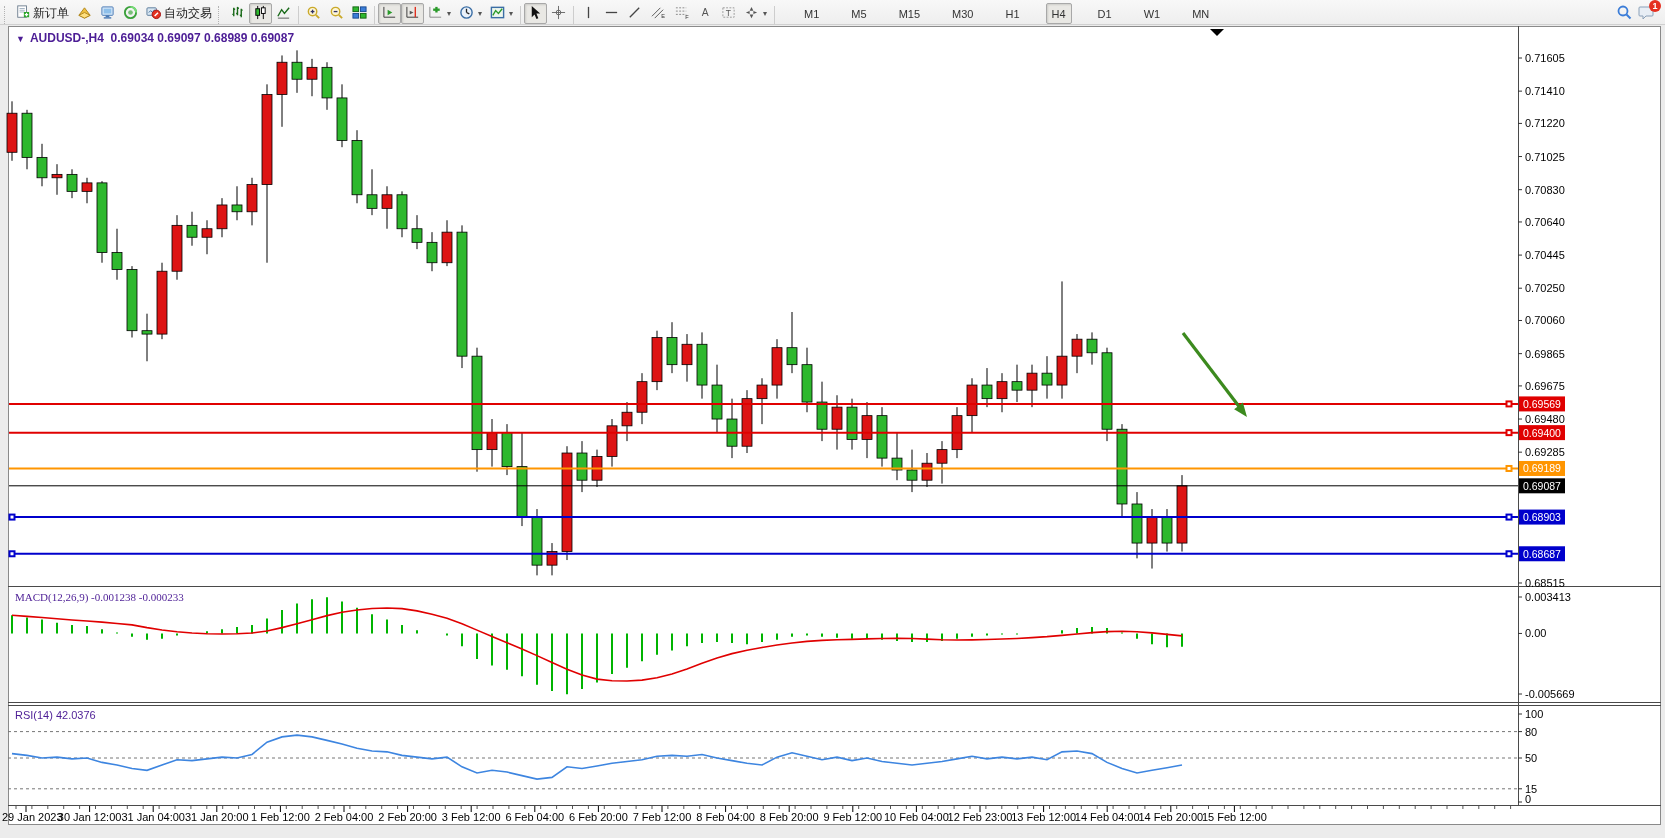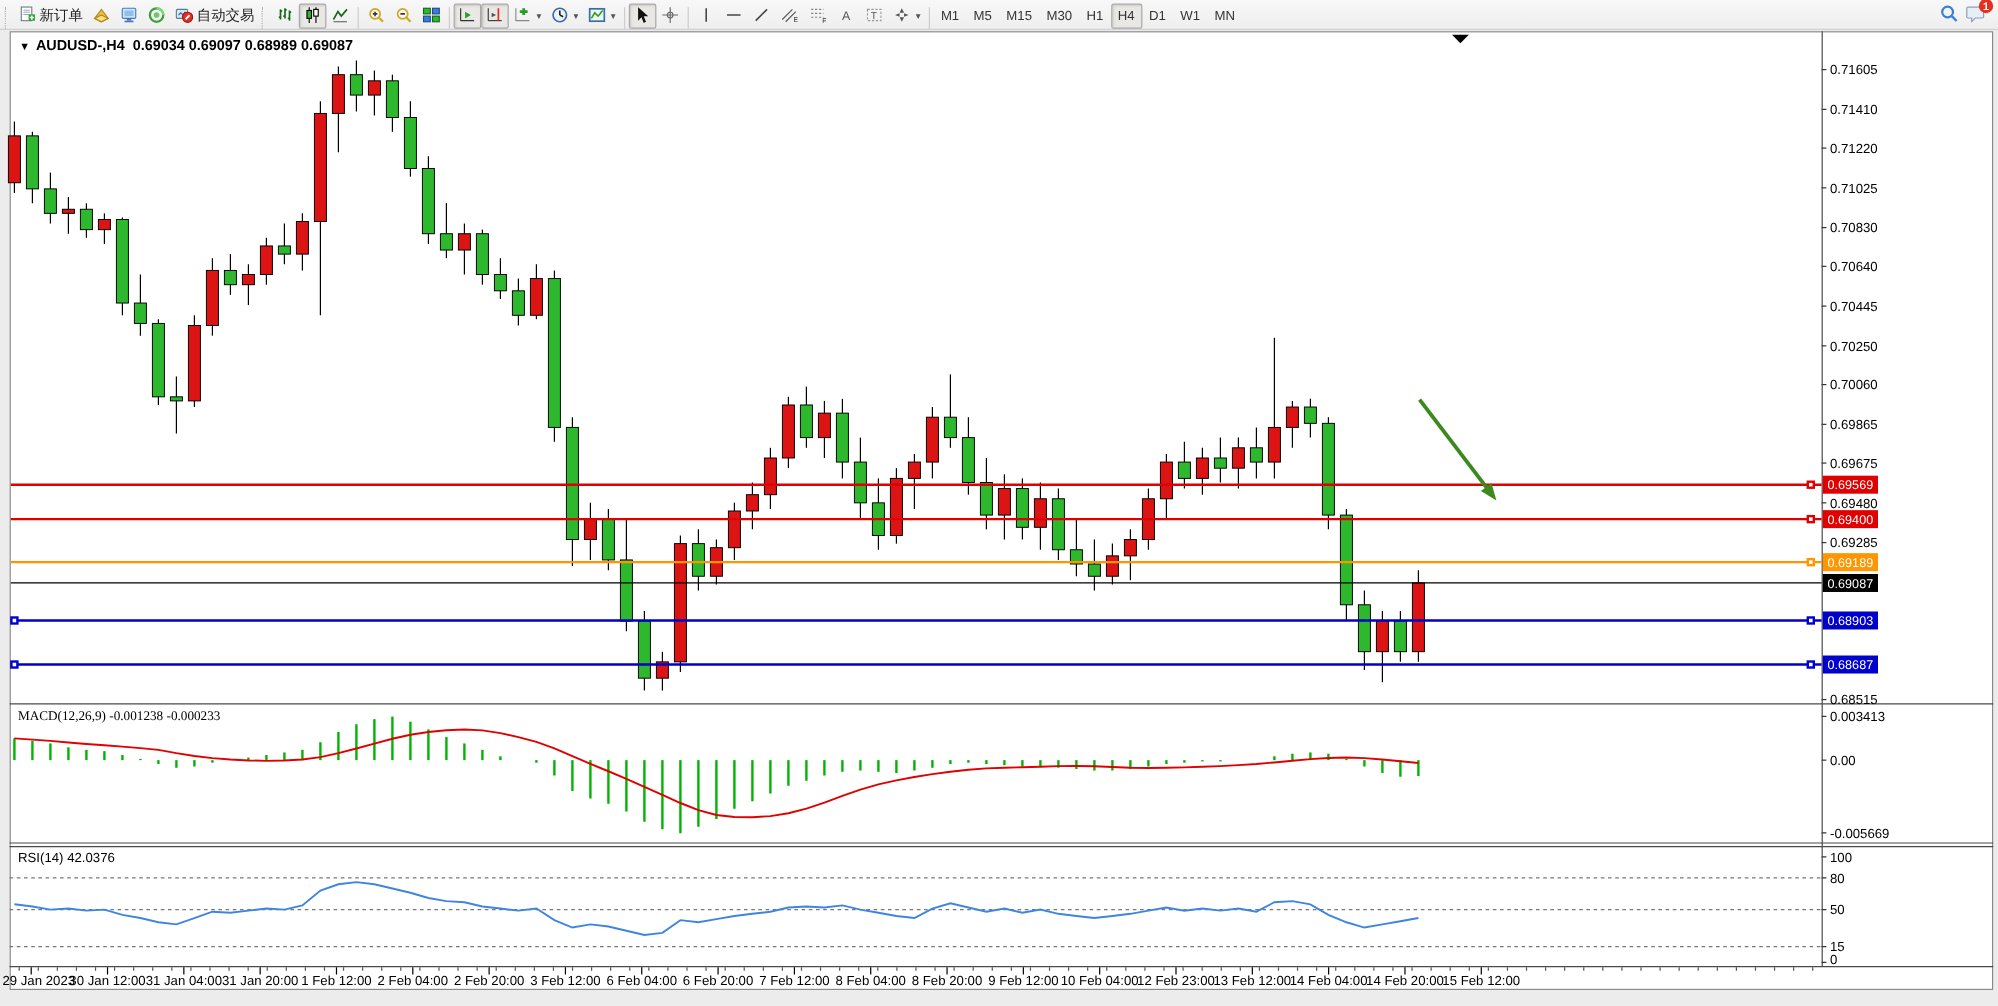--- a/index.html
+++ b/index.html
@@ -5,31 +5,31 @@
   html,body{margin:0;padding:0;background:#ececec;font-family:"Liberation Sans",sans-serif;}
   #stage{position:relative;width:1665px;height:838px;overflow:hidden;background:#ececec;}
   
   .toolbar{position:absolute;left:0;top:0;width:1665px;height:25px;background:linear-gradient(#f8f8f8,#eeeeee);
     border-bottom:1px solid #d0d0d0;display:flex;align-items:flex-end;padding:0 2px;box-sizing:border-box;z-index:40;}
   .tb-btn{height:21px;min-width:22px;display:flex;align-items:center;justify-content:center;gap:3px;
     border:1px solid transparent;border-radius:2px;font-size:12px;color:#222;padding:0 3px;box-sizing:border-box;cursor:default;}
   .tb-btn.pressed{background:#e9e8e4;border-color:#a8a8a8;box-shadow:inset 1px 1px 2px rgba(0,0,0,.12);}
   .tb-grip{width:4px;height:18px;border-left:1px dotted #b3b3b3;margin:0 3px 0 2px;}
   .tb-sep{width:1px;height:18px;background:#cdcdcd;margin:0 3px;}
-  .tf-btn{font-size:11px;color:#333;padding:0 5px;height:21px;}
+  .tf-btn{font-size:11px;color:#333;padding:0 5px;height:21px;margin-left:20px;}
   .dd{font-size:8px;color:#555;margin-left:1px;}
   .tb-right{margin-left:auto;display:flex;align-items:center;gap:6px;padding-right:8px;}
   .badge{position:absolute;top:-4px;right:-6px;background:#e53020;color:#fff;border-radius:50%;
     width:12px;height:12px;font-size:9px;line-height:12px;text-align:center;font-weight:bold;}
   .chat-wrap{position:relative;}
   
   .chart-window{position:absolute;left:8px;top:26px;width:1653px;height:799px;background:#ffffff;
     border:1px solid #8a8a8a;box-sizing:border-box;z-index:1;}
   #plot{position:absolute;left:0;top:0;width:1665px;height:838px;z-index:10;}
-  .overlay-label{position:absolute;z-index:20;color:#000000;white-space:nowrap;}
+  .overlay-label{position:absolute;z-index:20;color:#4c1d95;white-space:nowrap;}
   #chart-title{left:16px;top:31px;font-size:12px;font-weight:bold;}
   #chart-title .caret{font-size:9px;margin-right:5px;}
   #macd-label{left:15px;top:591px;font-size:11px;font-family:Liberation Serif, serif;}
   #rsi-label{left:15px;top:709px;font-size:11px;text-align:right;}
   svg text{font-family:"Liberation Sans",sans-serif;}
 </style>
 </head>
 <body>
 
 <div id="stage">

